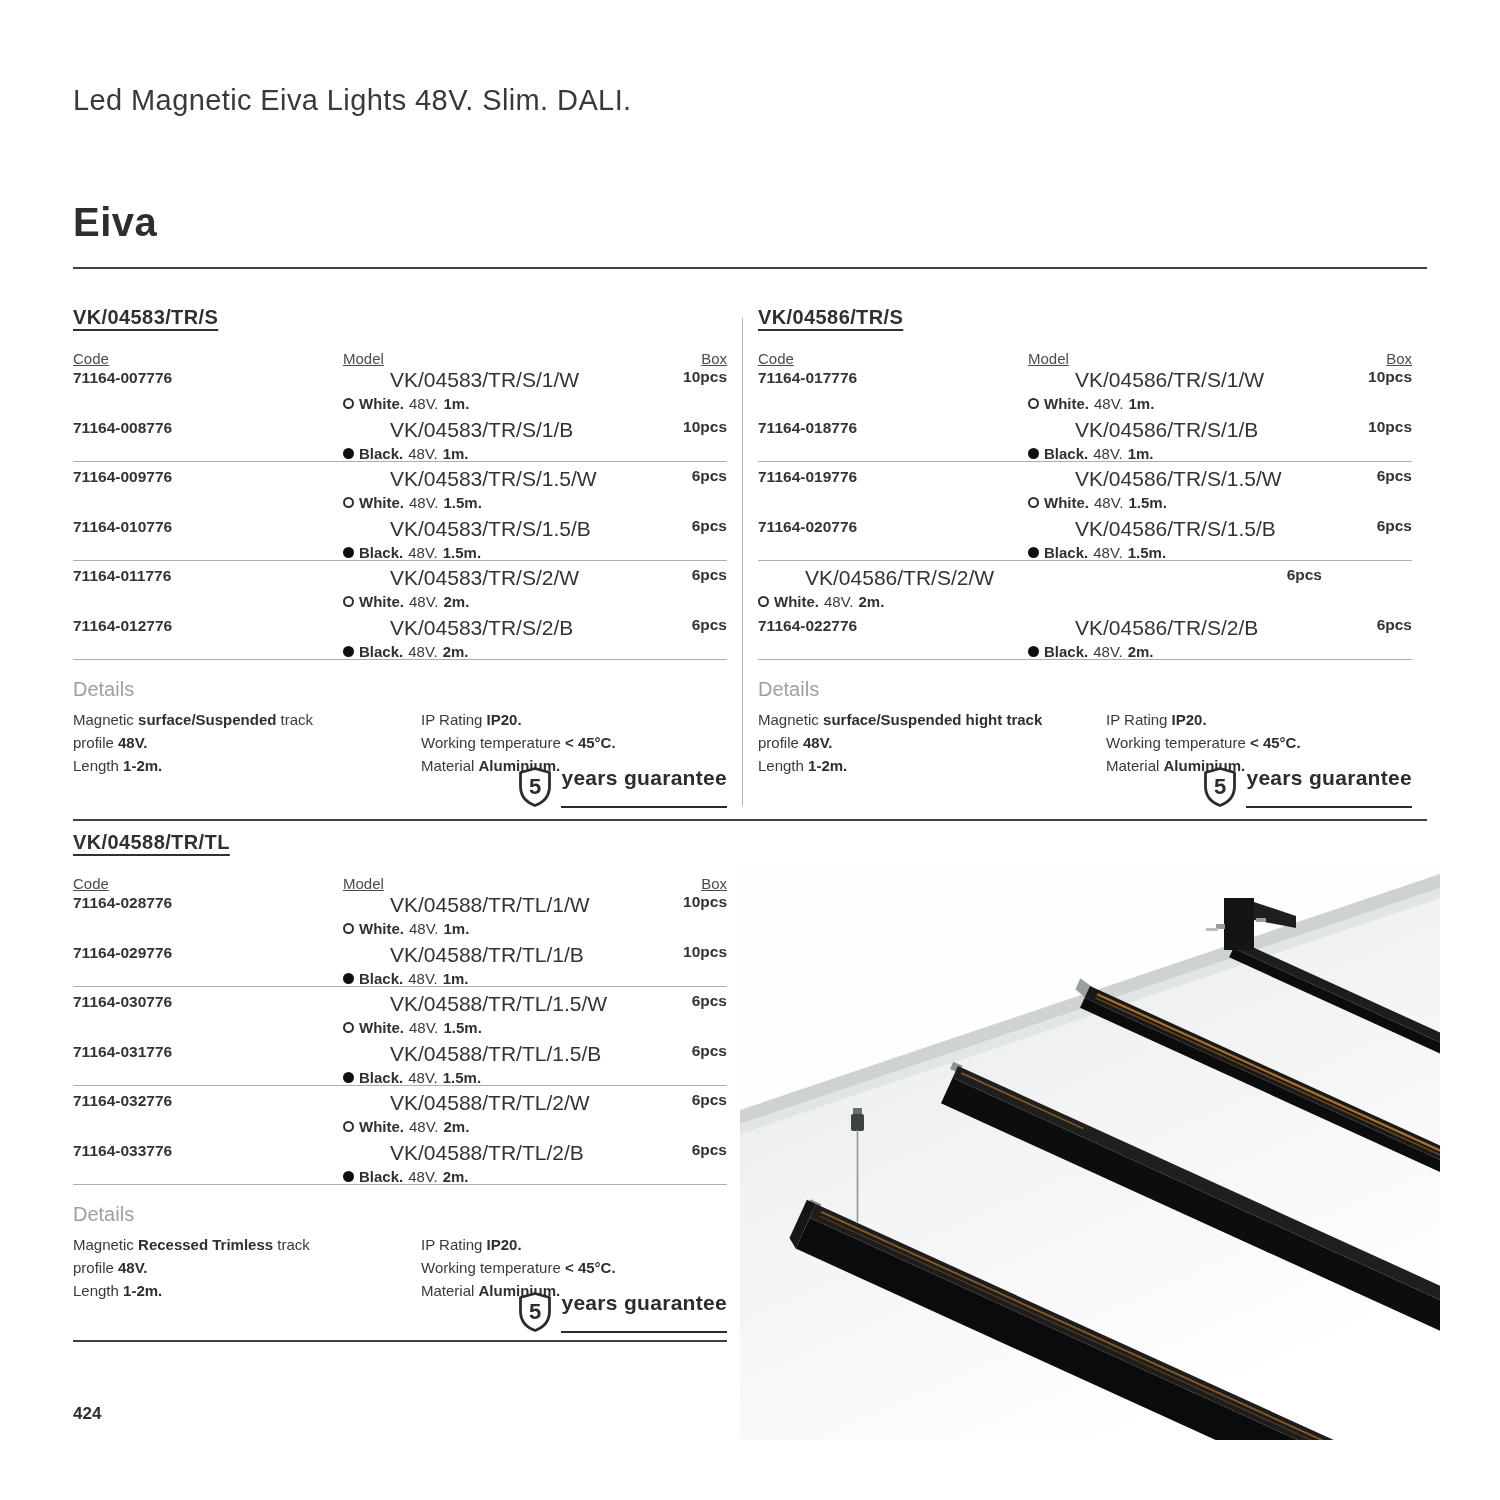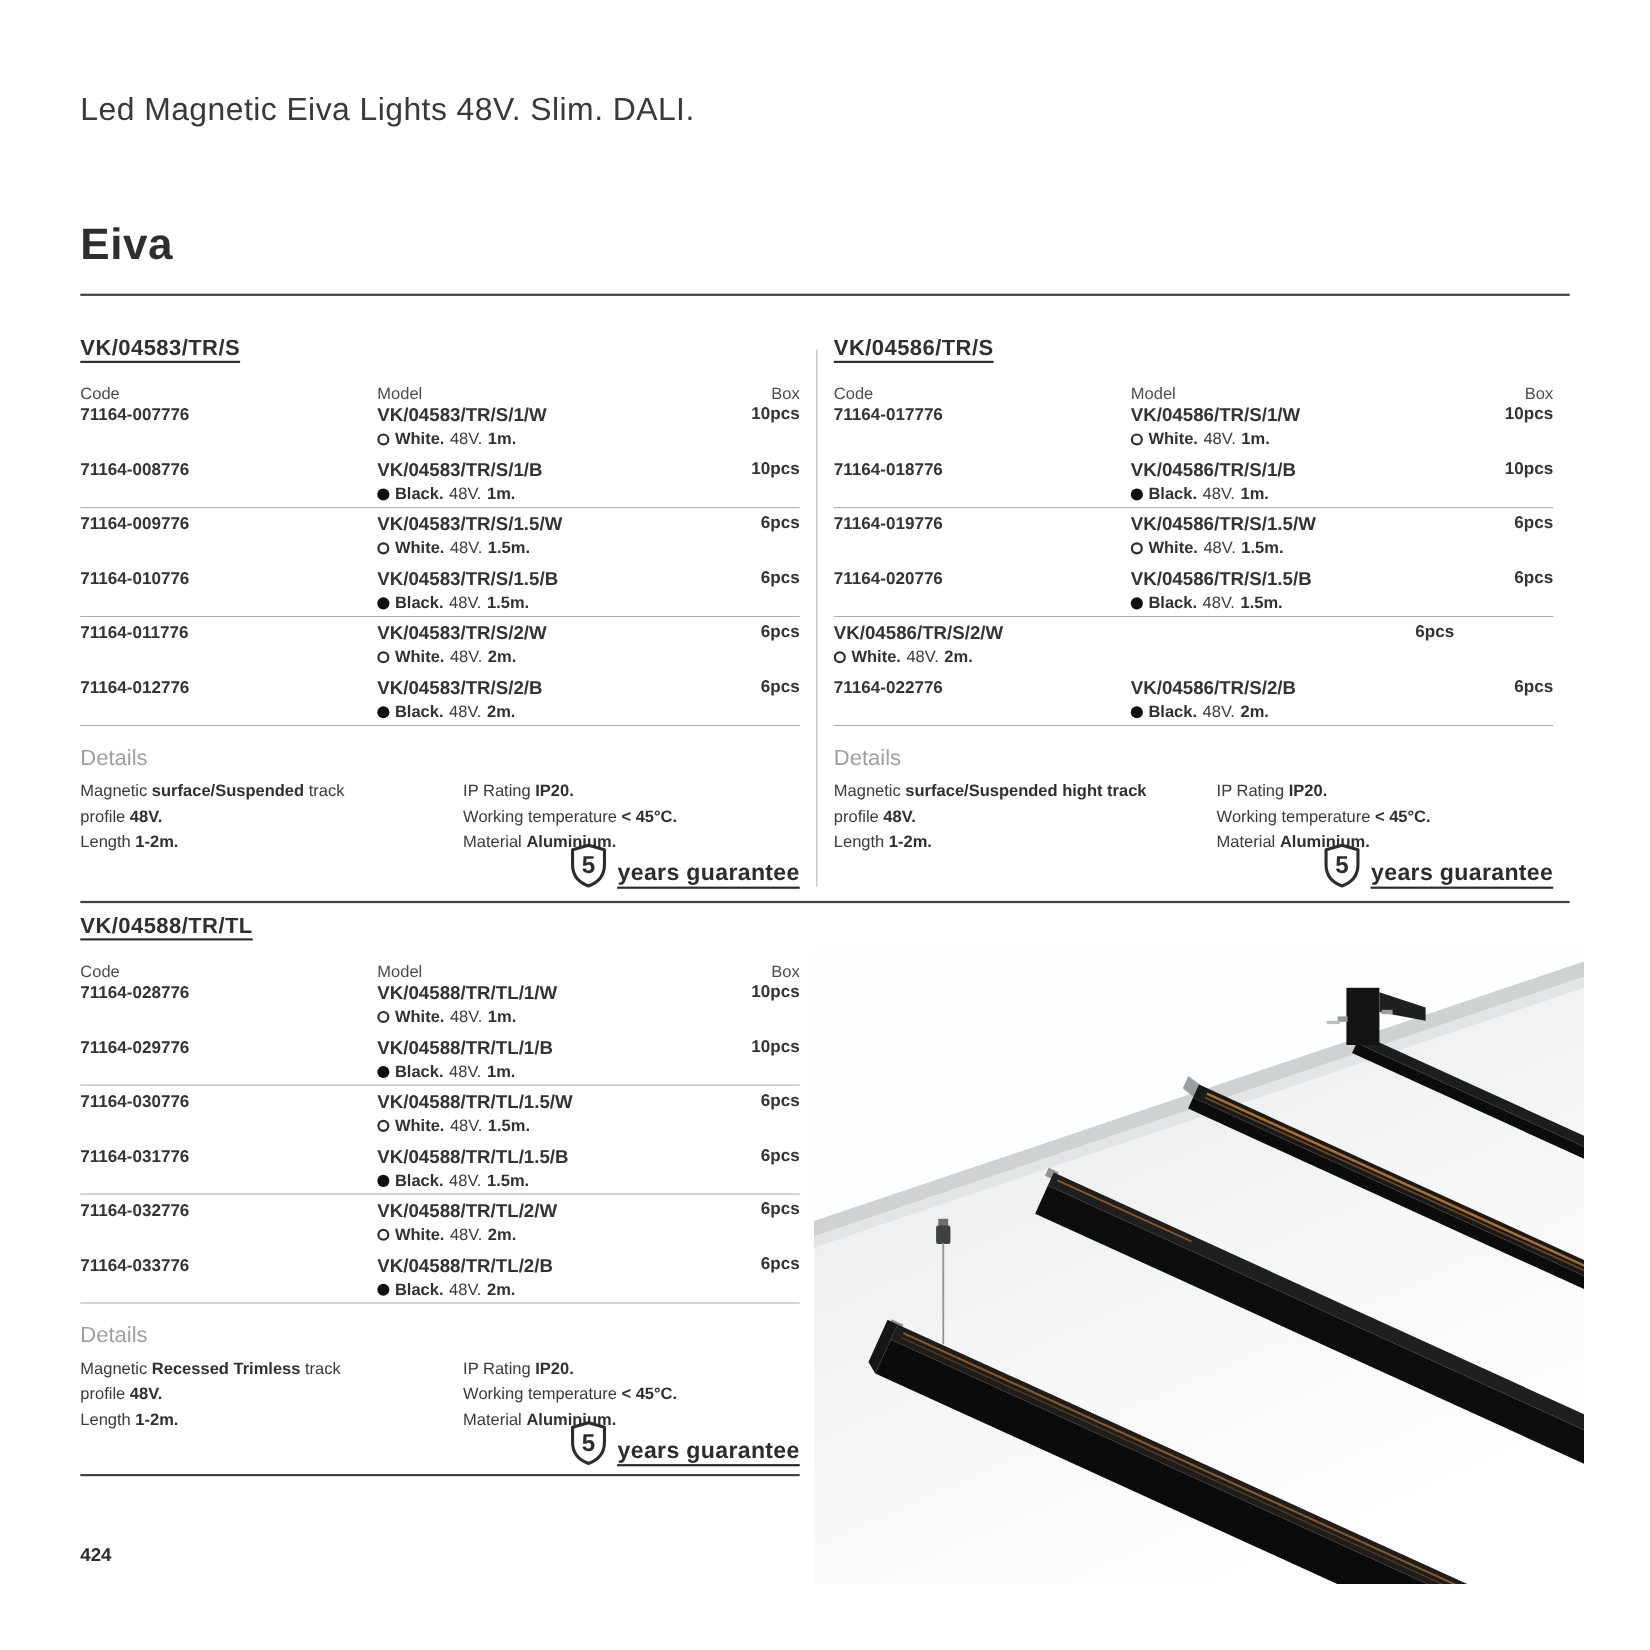--- a/index.html
+++ b/index.html
@@ -12,45 +12,45 @@
 
   .section{position:absolute;width:654px;}
   #sec0{left:73px;top:306px;}
   #sec1{left:758px;top:306px;}
   #sec2{left:73px;top:831px;}
 
   .sec-id{display:inline-block;font-size:20px;font-weight:700;letter-spacing:.4px;color:#303031;
           text-decoration:underline;text-decoration-thickness:2px;text-underline-offset:5px;}
 
   .thead{position:absolute;top:44px;left:0;right:0;display:grid;grid-template-columns:270px 1fr 90px;
-         font-size:15px;color:#4c4c4e;}
+         font-size:15px;color:#4c4c4e;text-decoration:underline;}
   .thead .h-box{text-align:right;}
 
   .rows{position:absolute;top:62px;left:0;right:0;}
   .row{position:relative;height:49.5px;display:grid;grid-template-columns:270px 1fr 90px;}
   .c-code{font-weight:700;font-size:15.5px;color:#333334;padding-top:1px;}
-  .m-code{font-weight:700;font-size:17px;color:#333334;}
+  .m-code{font-weight:400;font-size:21px;color:#333334;margin-left:47px;}
   .m-desc{display:flex;align-items:center;gap:5px;font-size:15px;margin-top:3px;color:#3a3a3b;}
   .m-desc b{color:#313132;}
   .dot{width:11px;height:11px;border-radius:50%;box-sizing:border-box;display:inline-block;flex:0 0 auto;}
   .dot.white{border:2px solid #2e2e2e;background:#ffffff;}
   .dot.black{background:#101010;}
   .c-box{font-weight:700;font-size:15.5px;text-align:right;color:#333334;}
   .row.group-end::after{content:"";position:absolute;left:0;right:0;bottom:5px;height:1px;background:#aeaeae;}
 
   .details{position:absolute;top:372px;left:0;right:0;height:140px;}
   .d-label{font-size:20px;color:#9d9fa1;}
   .d-cols{position:absolute;top:30px;left:0;right:0;font-size:15px;line-height:23px;}
   .d-left{position:absolute;left:0;top:0;width:340px;}
   .d-right{position:absolute;left:348px;top:0;}
   .dline b{font-weight:700;color:#2f2f30;}
 
   .guarantee{position:absolute;top:88px;right:0;display:flex;align-items:flex-end;gap:8px;}
   .g-text{font-size:21px;font-weight:700;color:#2c2c2d;border-bottom:2.5px solid #2c2c2d;
-          padding-bottom:2px;letter-spacing:.3px;line-height:1;}
+          padding-bottom:18px;letter-spacing:.3px;line-height:1;}
 
   .v-divider{position:absolute;left:742px;top:318px;width:1px;height:488px;background:#b7b7b7;}
   .section-divider{position:absolute;left:73px;top:819px;width:1354px;height:2px;background:#414143;}
   .sec3-bottom{position:absolute;left:73px;top:1340px;width:654px;height:2px;background:#414143;}
   .page-number{position:absolute;left:73px;top:1404px;font-size:17px;font-weight:700;color:#2e2e2f;}
 
   .photo{position:absolute;left:740px;top:862px;width:700px;height:578px;}
 </style>
 </head>
 <body>

